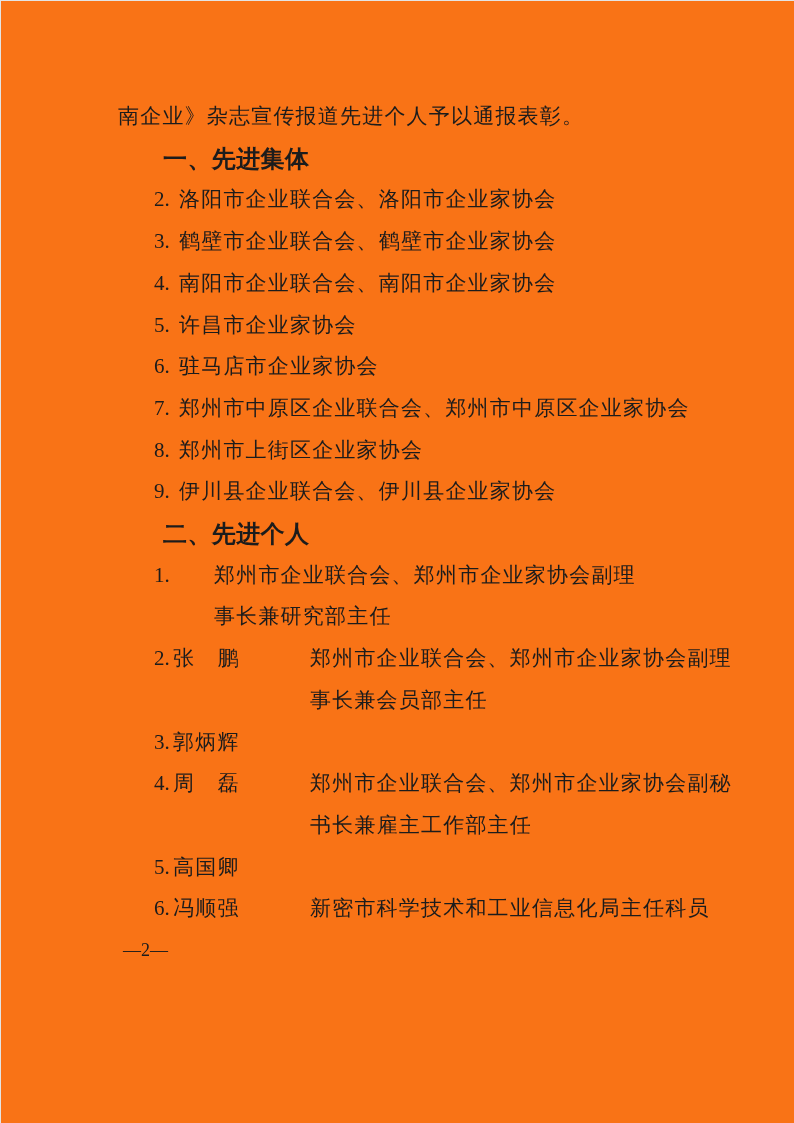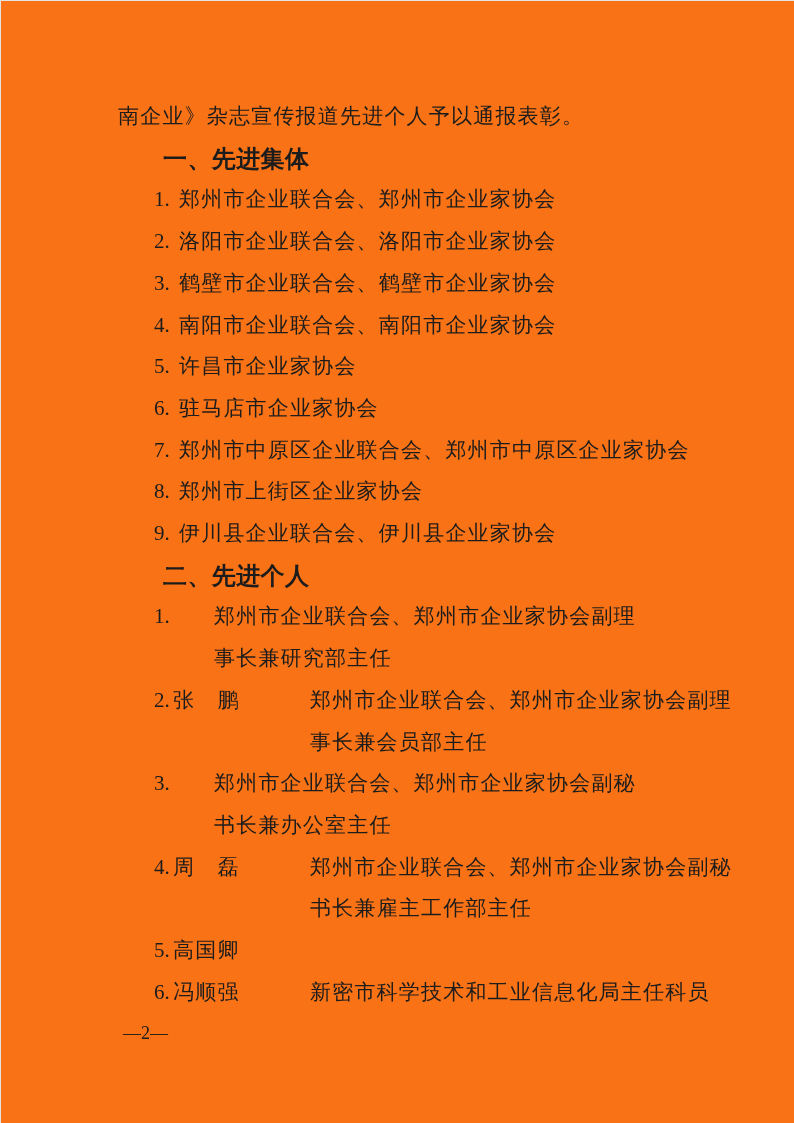--- a/index.html
+++ b/index.html
@@ -61,21 +61,20 @@
 </style>
 </head>
 <body>
 
 <div class="page">
 
   <p class="intro">南企业》杂志宣传报道先进个人予以通报表彰。</p>
 
   <p class="heading">一、先进集体</p>
 
-  <p class="item"><span class="num">1.</span><span>郑州市企业联合会、郑州市企业家协会</span></p>
   <p class="item"><span class="num">2.</span><span>洛阳市企业联合会、洛阳市企业家协会</span></p>
   <p class="item"><span class="num">3.</span><span>鹤壁市企业联合会、鹤壁市企业家协会</span></p>
   <p class="item"><span class="num">4.</span><span>南阳市企业联合会、南阳市企业家协会</span></p>
   <p class="item"><span class="num">5.</span><span>许昌市企业家协会</span></p>
   <p class="item"><span class="num">6.</span><span>驻马店市企业家协会</span></p>
   <p class="item"><span class="num">7.</span><span>郑州市中原区企业联合会、郑州市中原区企业家协会</span></p>
   <p class="item"><span class="num">8.</span><span>郑州市上街区企业家协会</span></p>
   <p class="item"><span class="num">9.</span><span>伊川县企业联合会、伊川县企业家协会</span></p>
 
   <p class="heading">二、先进个人</p>
@@ -84,21 +83,21 @@
     <span class="num">1.</span>
     <div class="title">郑州市企业联合会、郑州市企业家协会副理事长兼研究部主任</div>
   </div>
   <div class="entry">
     <span class="num">2.</span>
     <span class="name">张　鹏</span>
     <div class="title">郑州市企业联合会、郑州市企业家协会副理事长兼会员部主任</div>
   </div>
   <div class="entry">
     <span class="num">3.</span>
-    <div class="title">郑州市企业联合会、郑州市企业家协会副秘书长兼办公室主任</div>
+    <span class="name">郭炳辉</span>
   </div>
   <div class="entry">
     <span class="num">4.</span>
     <span class="name">周　磊</span>
     <div class="title">郑州市企业联合会、郑州市企业家协会副秘书长兼雇主工作部主任</div>
   </div>
   <div class="entry">
     <span class="num">5.</span>
     <span class="name">高国卿</span>
   </div>

